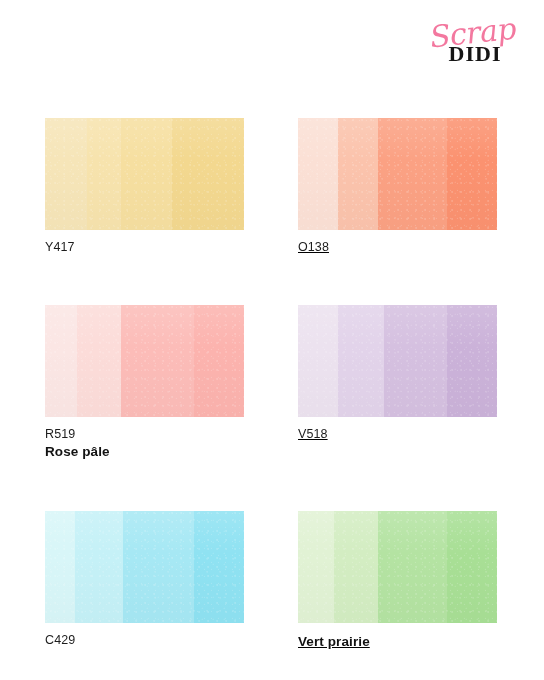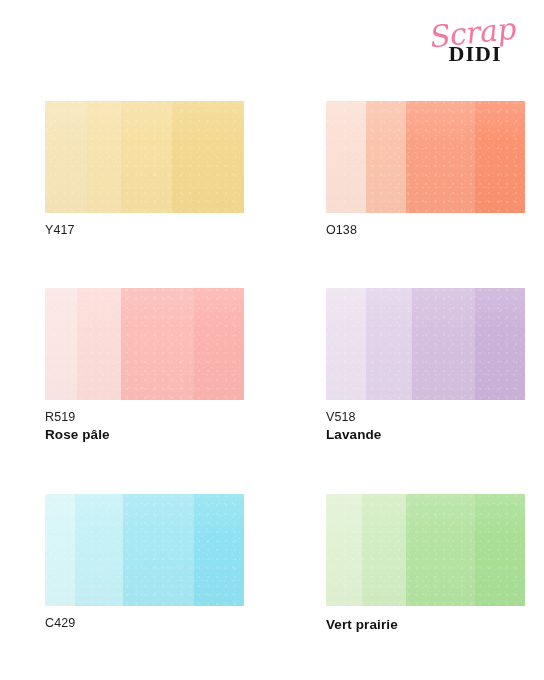--- a/index.html
+++ b/index.html
@@ -48,35 +48,36 @@
     display: block;
     margin-top: -6px;
     position: relative;
     z-index: 1;
   }
 
   
   .grid {
     position: absolute;
     left: 45px;
-    top: 101px;
+    top: 118px;
     width: 453px;
   }
   .row {
     display: flex;
     justify-content: flex-start;
     margin-bottom: 50px;
   }
   .row:last-child { margin-bottom: 0; }
 
   .cell {
     width: 199px;
   }
   .cell.col-2 {
-    margin-left: 82px;
+    margin-left: 54px;
+    text-decoration: underline;
   }
 
   .swatch {
     width: 199px;
     height: 112px;
     position: relative;
     overflow: hidden;
   }
   .swatch .bands {
     position: absolute;
@@ -194,21 +195,20 @@
             <span style="width: 20%; background: rgb(236, 226, 239);"></span>
             <span style="width: 23%; background: rgb(226, 211, 234);"></span>
             <span style="width: 32%; background: rgb(213, 192, 224);"></span>
             <span style="width: 25%; background: rgb(203, 178, 217);"></span>
           </div>
         <div class="grain"></div>
         <div class="sheen"></div>
       </div>
       <div class="caption">
         <div class="code">V518</div>
-        <div class="name">Lavande</div>
       </div>
     </div>
   </div>
 
   <div class="row">
     <div class="cell">
       <div class="swatch">
         <div class="bands">
             <span style="width: 15%; background: rgb(216, 246, 248);"></span>
             <span style="width: 24%; background: rgb(197, 241, 247);"></span>

